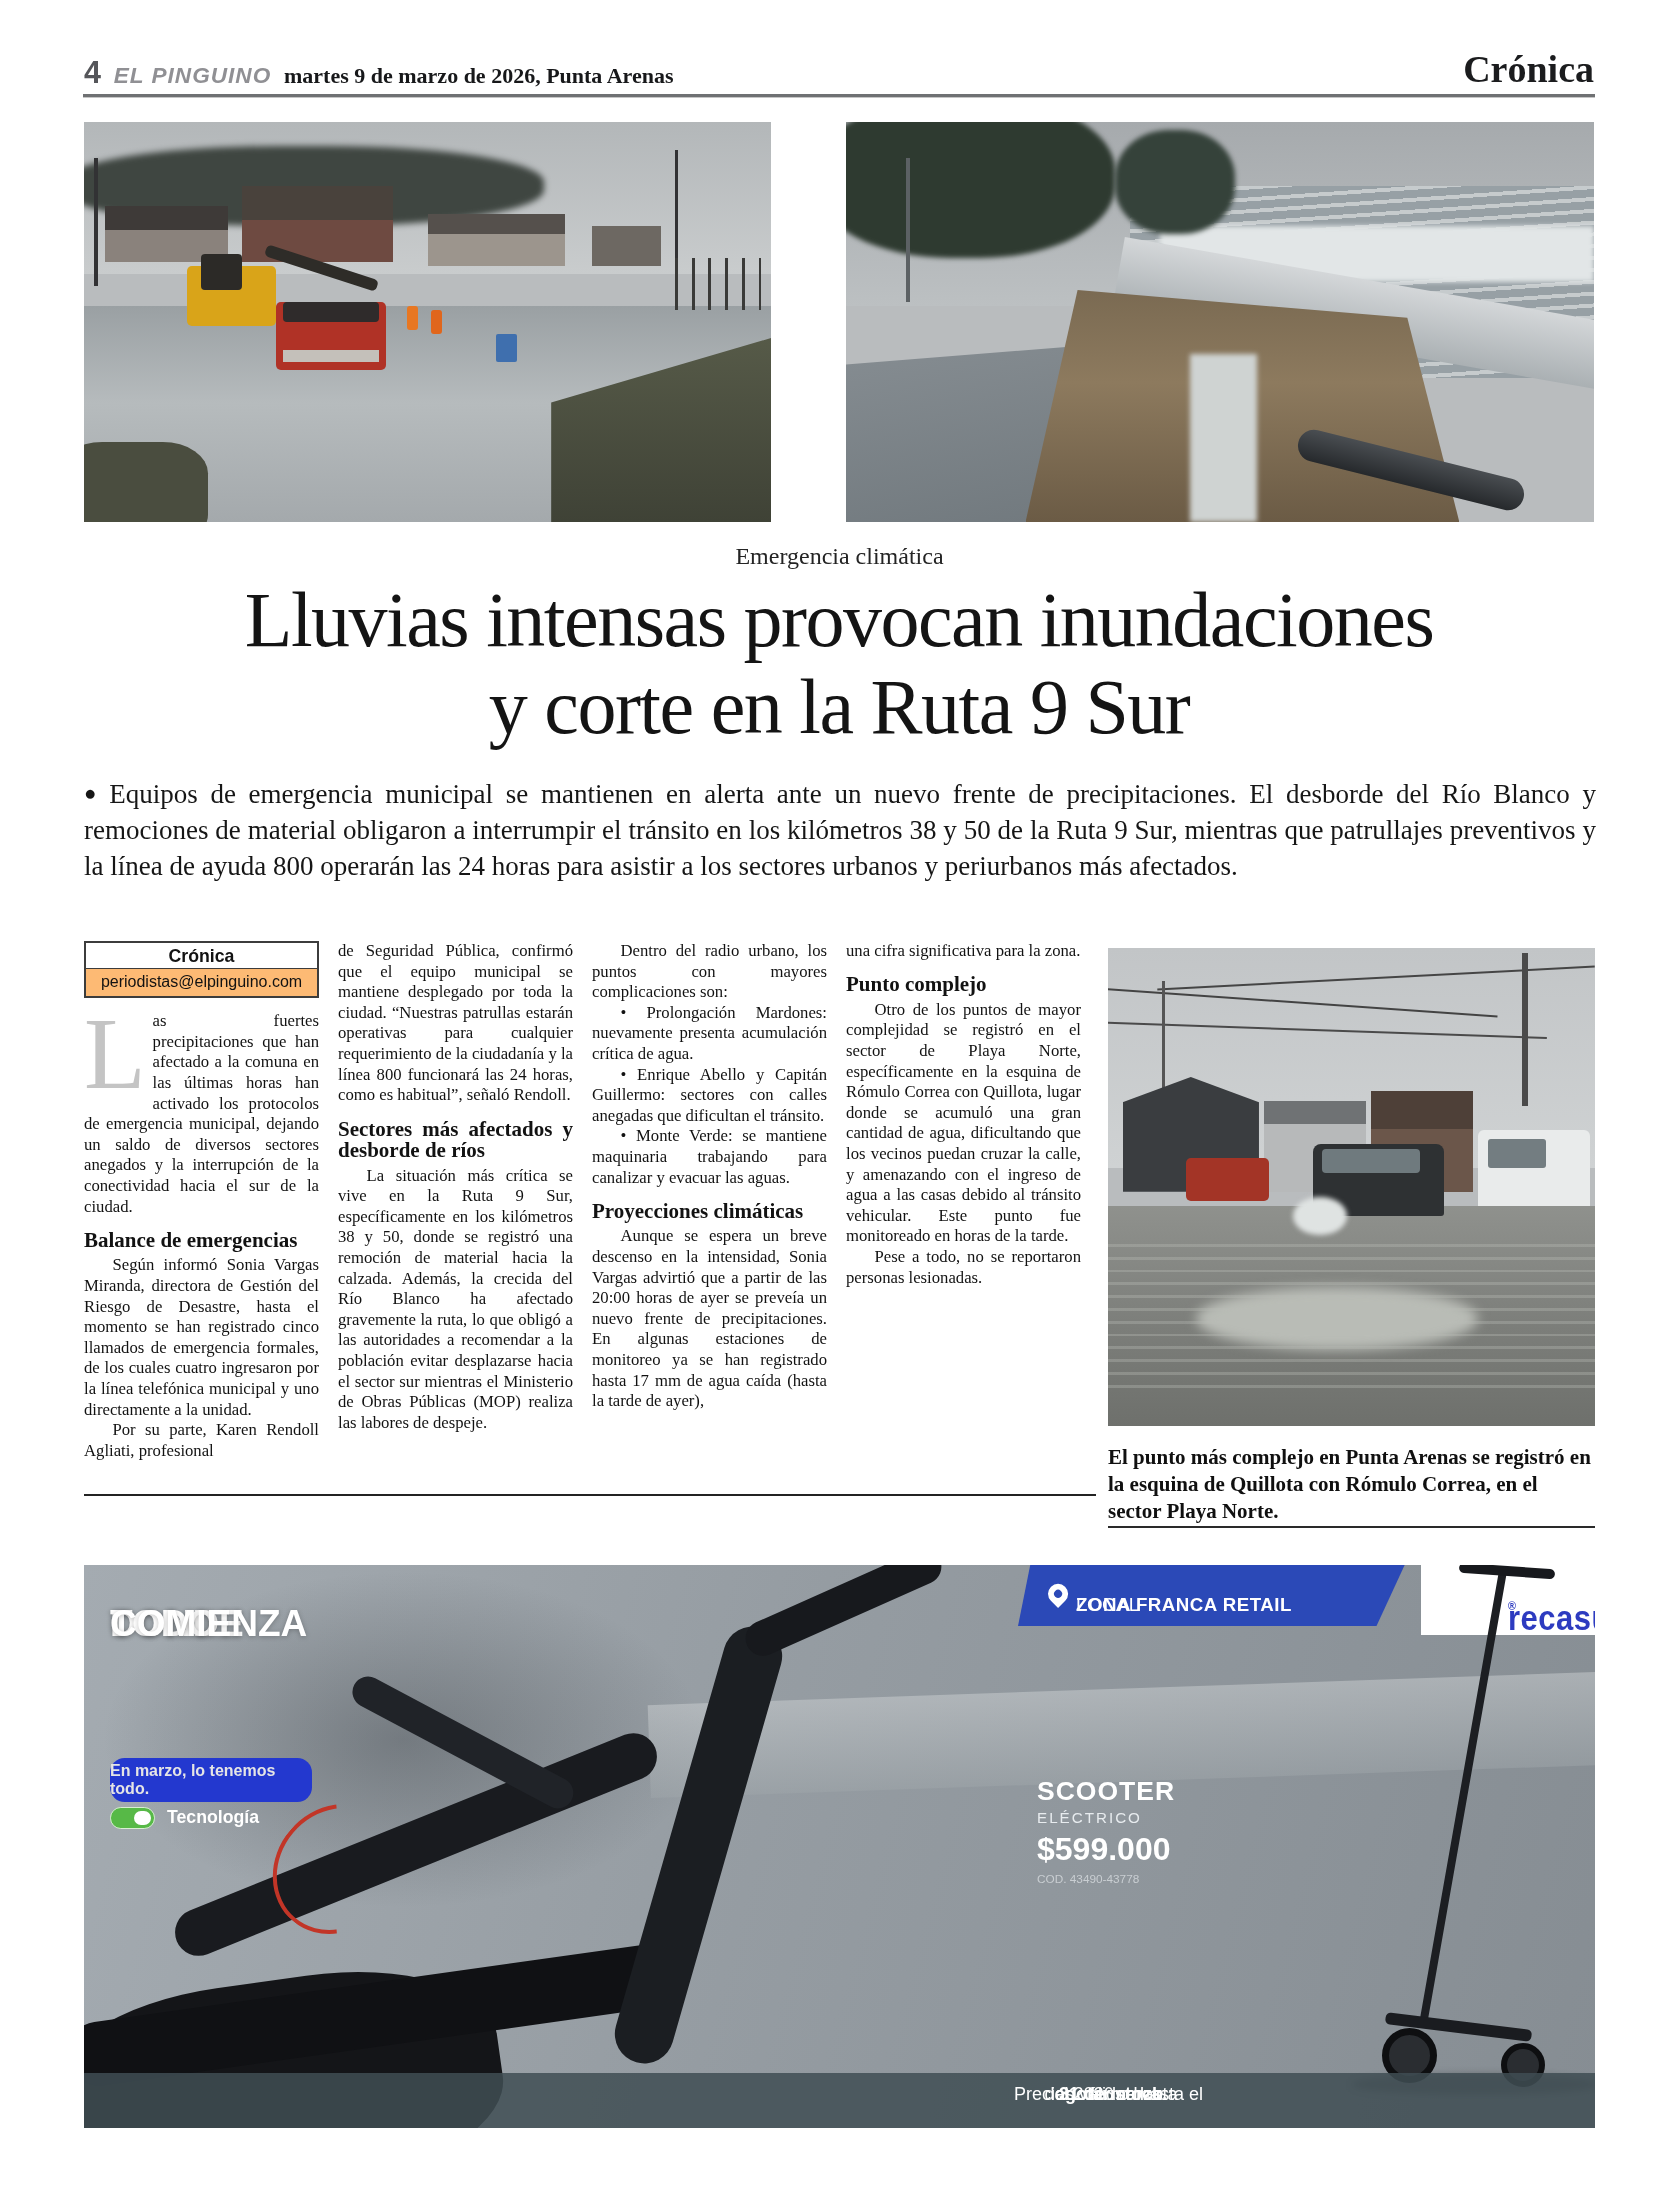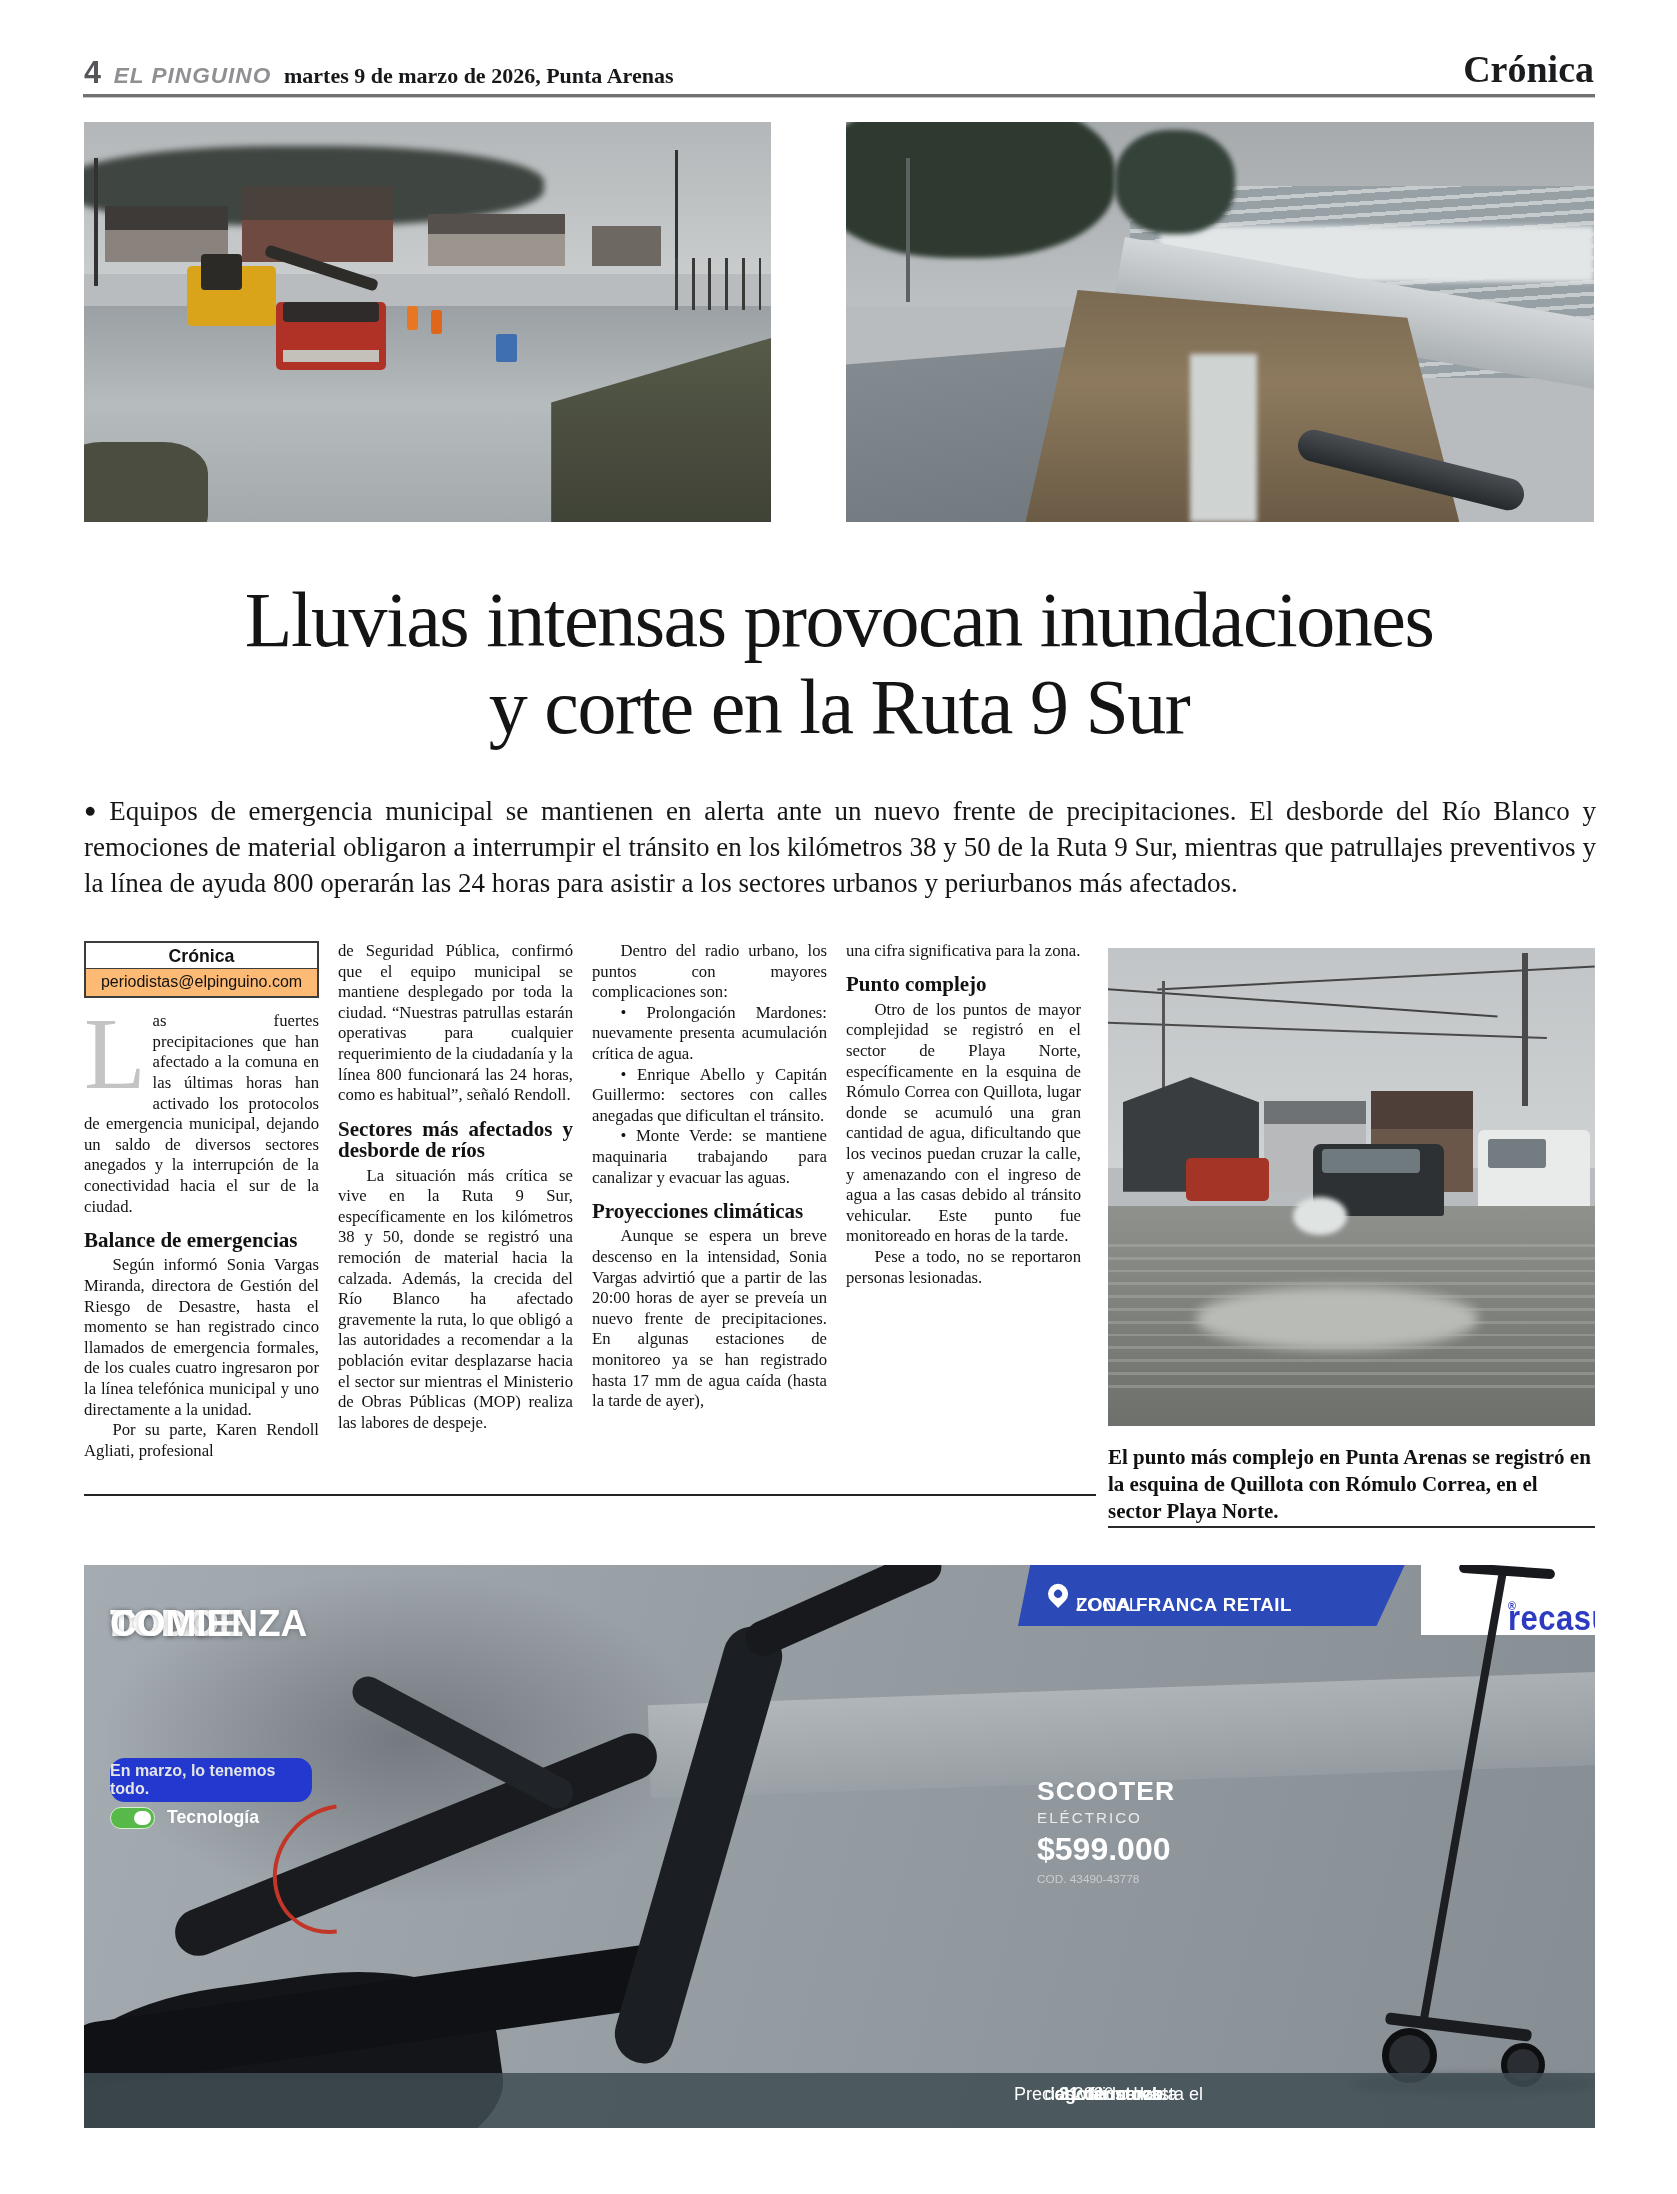--- a/index.html
+++ b/index.html
@@ -84,21 +84,21 @@
   .p3-water{left:0;bottom:0;width:100%;height:46%;
             background:linear-gradient(180deg,#8f918d,#7c7e7a 55%,#6e706c);}
   .p3-waterstreak{left:0;bottom:8%;width:100%;height:30%;opacity:.35;
             background:repeating-linear-gradient(180deg,#b9bcb6 0 2.9px,transparent 2.9px 12.8px);}
   .p3-gleam{left:18%;bottom:16%;width:58%;height:13%;background:#b9bcb6;border-radius:50%;filter:blur(5.9px);}
 
   
   .kicker{left:84px;top:543px;width:1511px;text-align:center;font-size:24px;color:#242424;}
   .headline{left:59px;top:576px;width:1560px;text-align:center;font-size:78px;line-height:87px;
             color:#141414;letter-spacing:-1.5px;}
-  .lead{left:84px;top:792px;width:1512px;font-size:27px;line-height:36px;color:#161616;text-align:justify;}
+  .lead{left:84px;top:775px;width:1512px;font-size:27px;line-height:36px;color:#161616;text-align:justify;}
   .lead .bullet{font-size:20.6px;vertical-align:2.9px;margin-right:6.9px;}
 
   
   .col{top:941px;width:235px;height:545px;overflow:hidden;font-size:16.7px;line-height:20.6px;
        text-align:justify;color:#121212;}
   .col1{left:84px;} .col2{left:338px;} .col3{left:592px;} .col4{left:846px;}
   .col p{margin:0;}
   .col p.ind{text-indent:28.5px;}
   .col h3{margin:12.8px 0 3.9px 0;font-size:21px;line-height:21.6px;font-family:"Liberation Serif",serif;}
   .byline-box{border:2px solid #3c3c3c;margin-bottom:12.8px;font-family:"Liberation Sans",sans-serif;text-align:center;}
@@ -215,20 +215,21 @@
     <div class="p2-wall"></div>
     <div class="p2-trees1"></div>
     <div class="p2-trees2"></div>
     <div class="p2-road"></div>
     <div class="p2-slope"></div>
     <div class="p2-gully"></div>
     <div class="p2-pipe"></div>
     <div class="p2-pole"></div>
   </div>
 
+  <div class="abs kicker">Emergencia climática</div>
   <div class="abs headline">
     <div>Lluvias intensas provocan inundaciones</div>
     <div>y corte en la Ruta 9 Sur</div>
   </div>
   <div class="abs lead">
     <span class="bullet">●</span><span>Equipos de emergencia municipal se mantienen en alerta ante un nuevo frente de precipitaciones. El desborde del Río Blanco y remociones de material obligaron a interrumpir el tránsito en los kilómetros 38 y 50 de la Ruta 9 Sur, mientras que patrullajes preventivos y la línea de ayuda 800 operarán las 24 horas para asistir a los sectores urbanos y periurbanos más afectados.</span>
   </div>
 
   <div class="abs col col1">
     <div class="byline-box">

